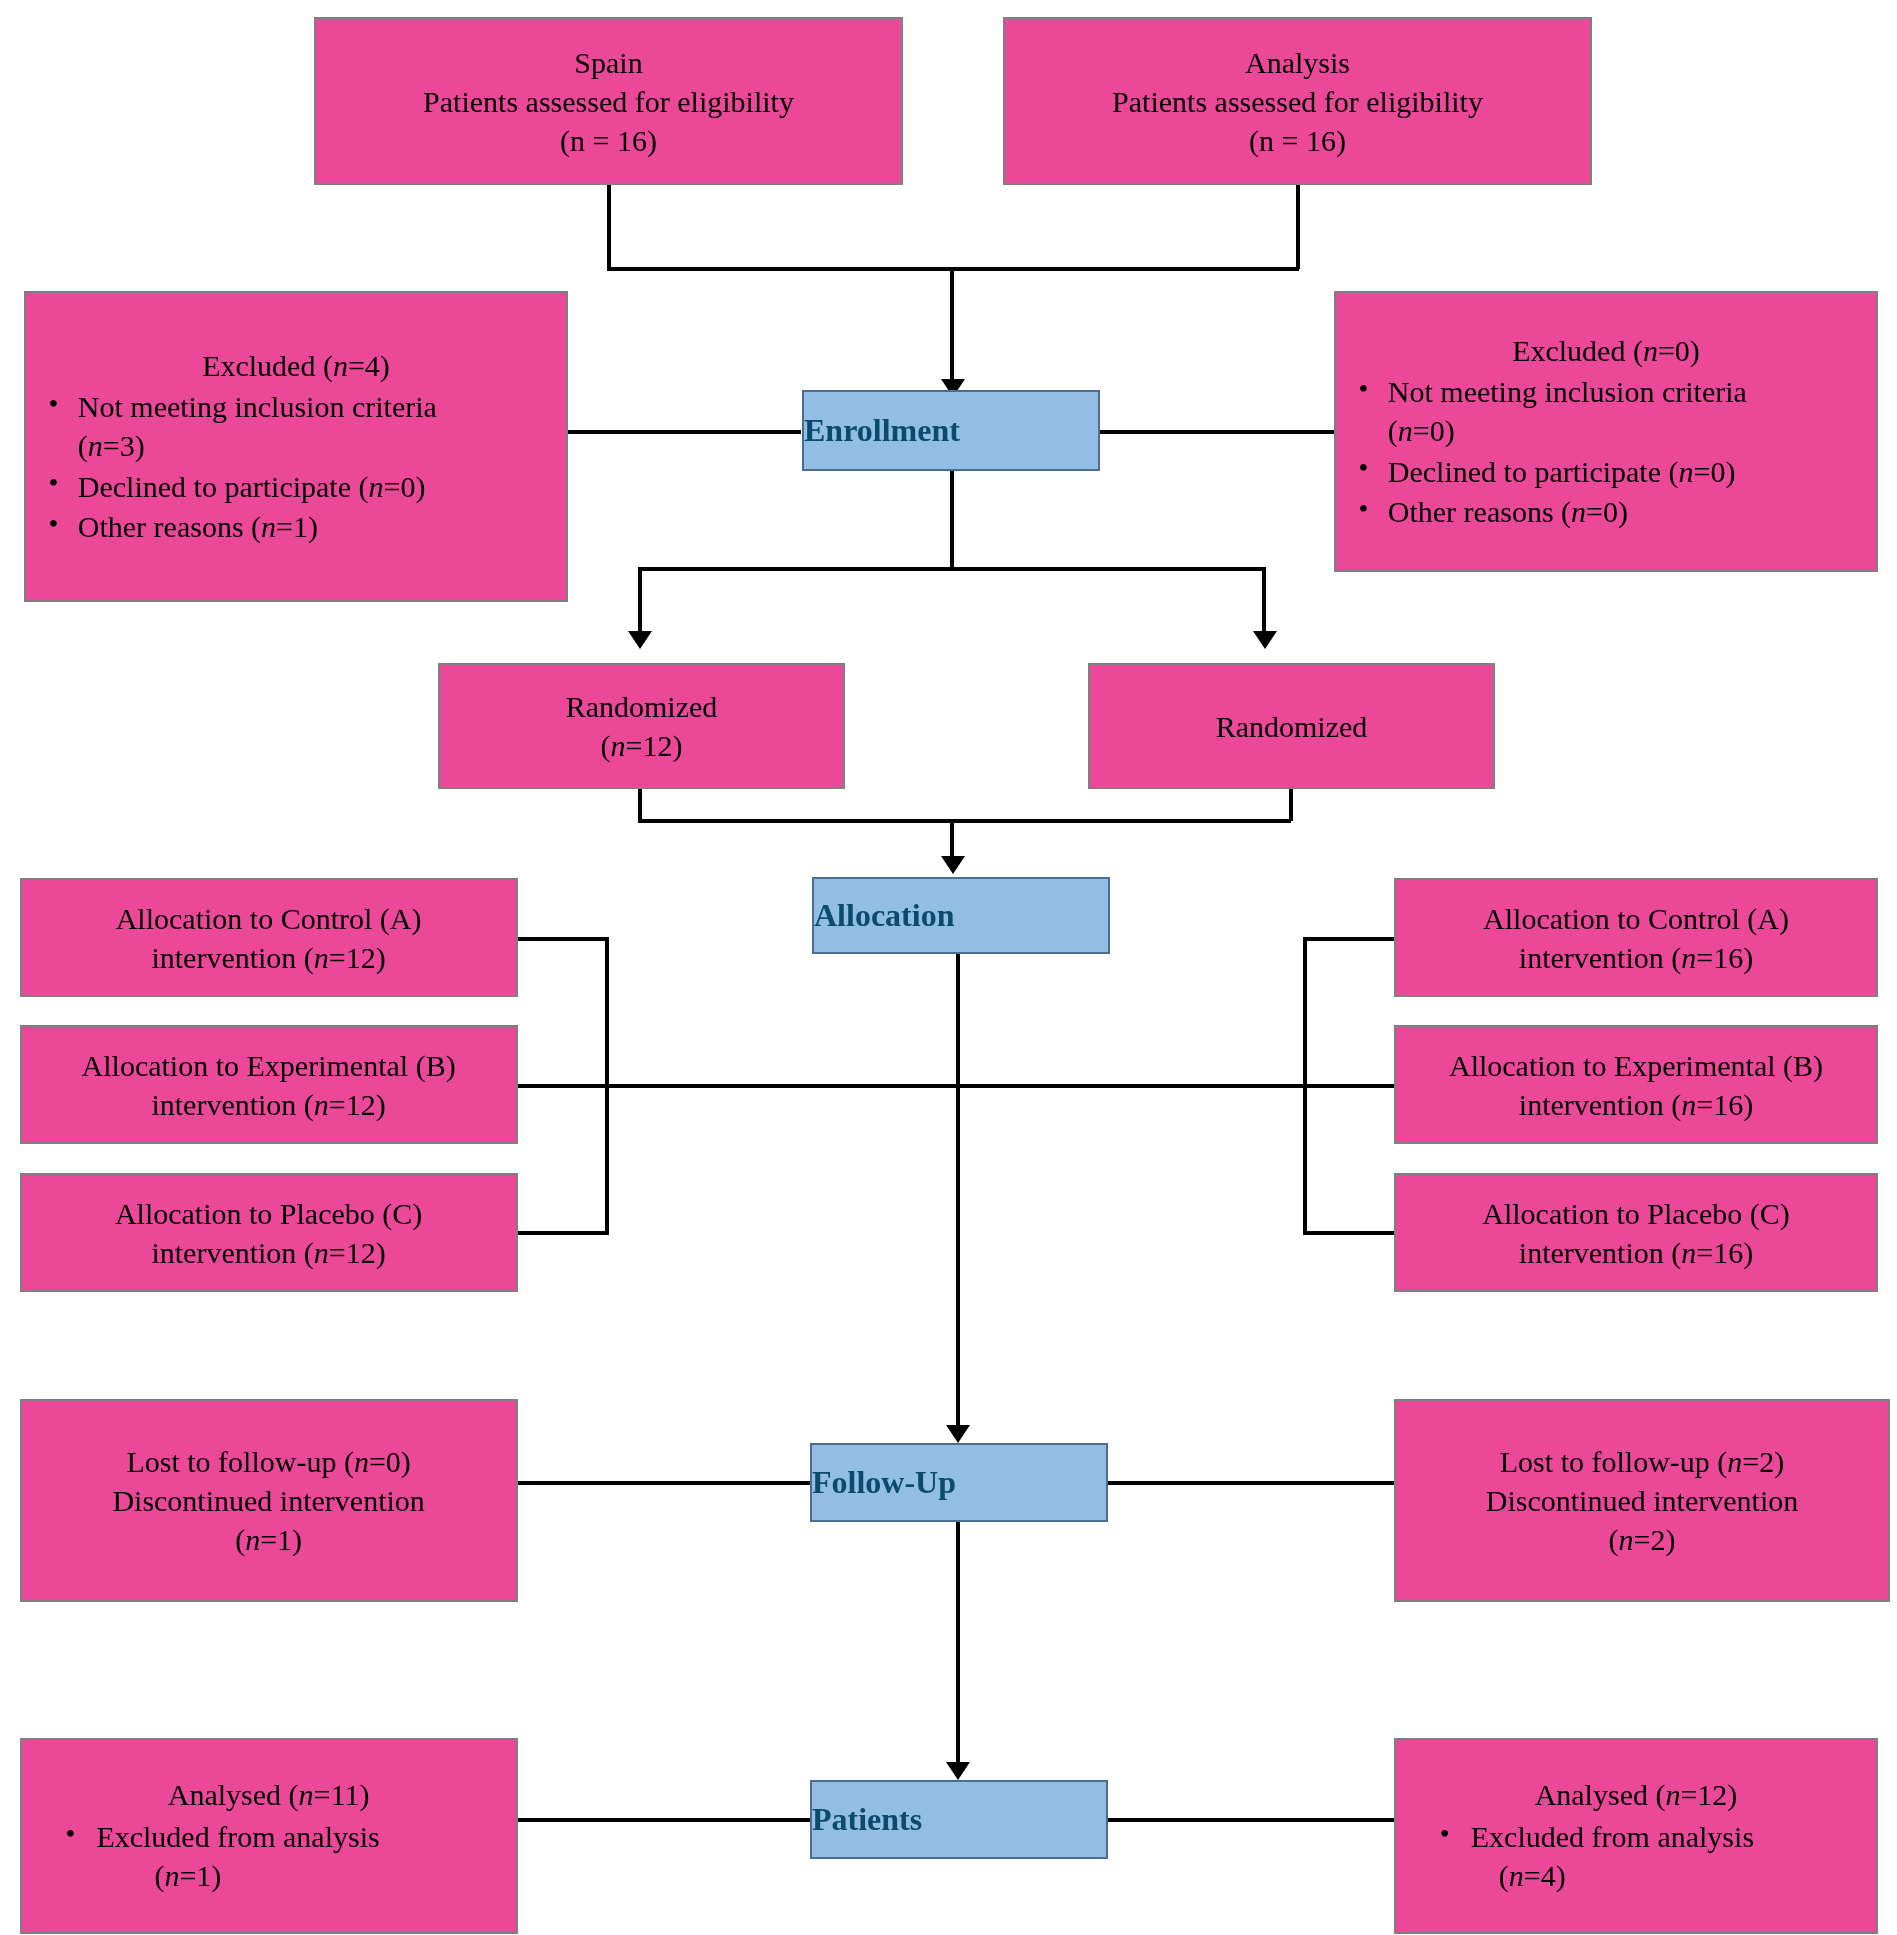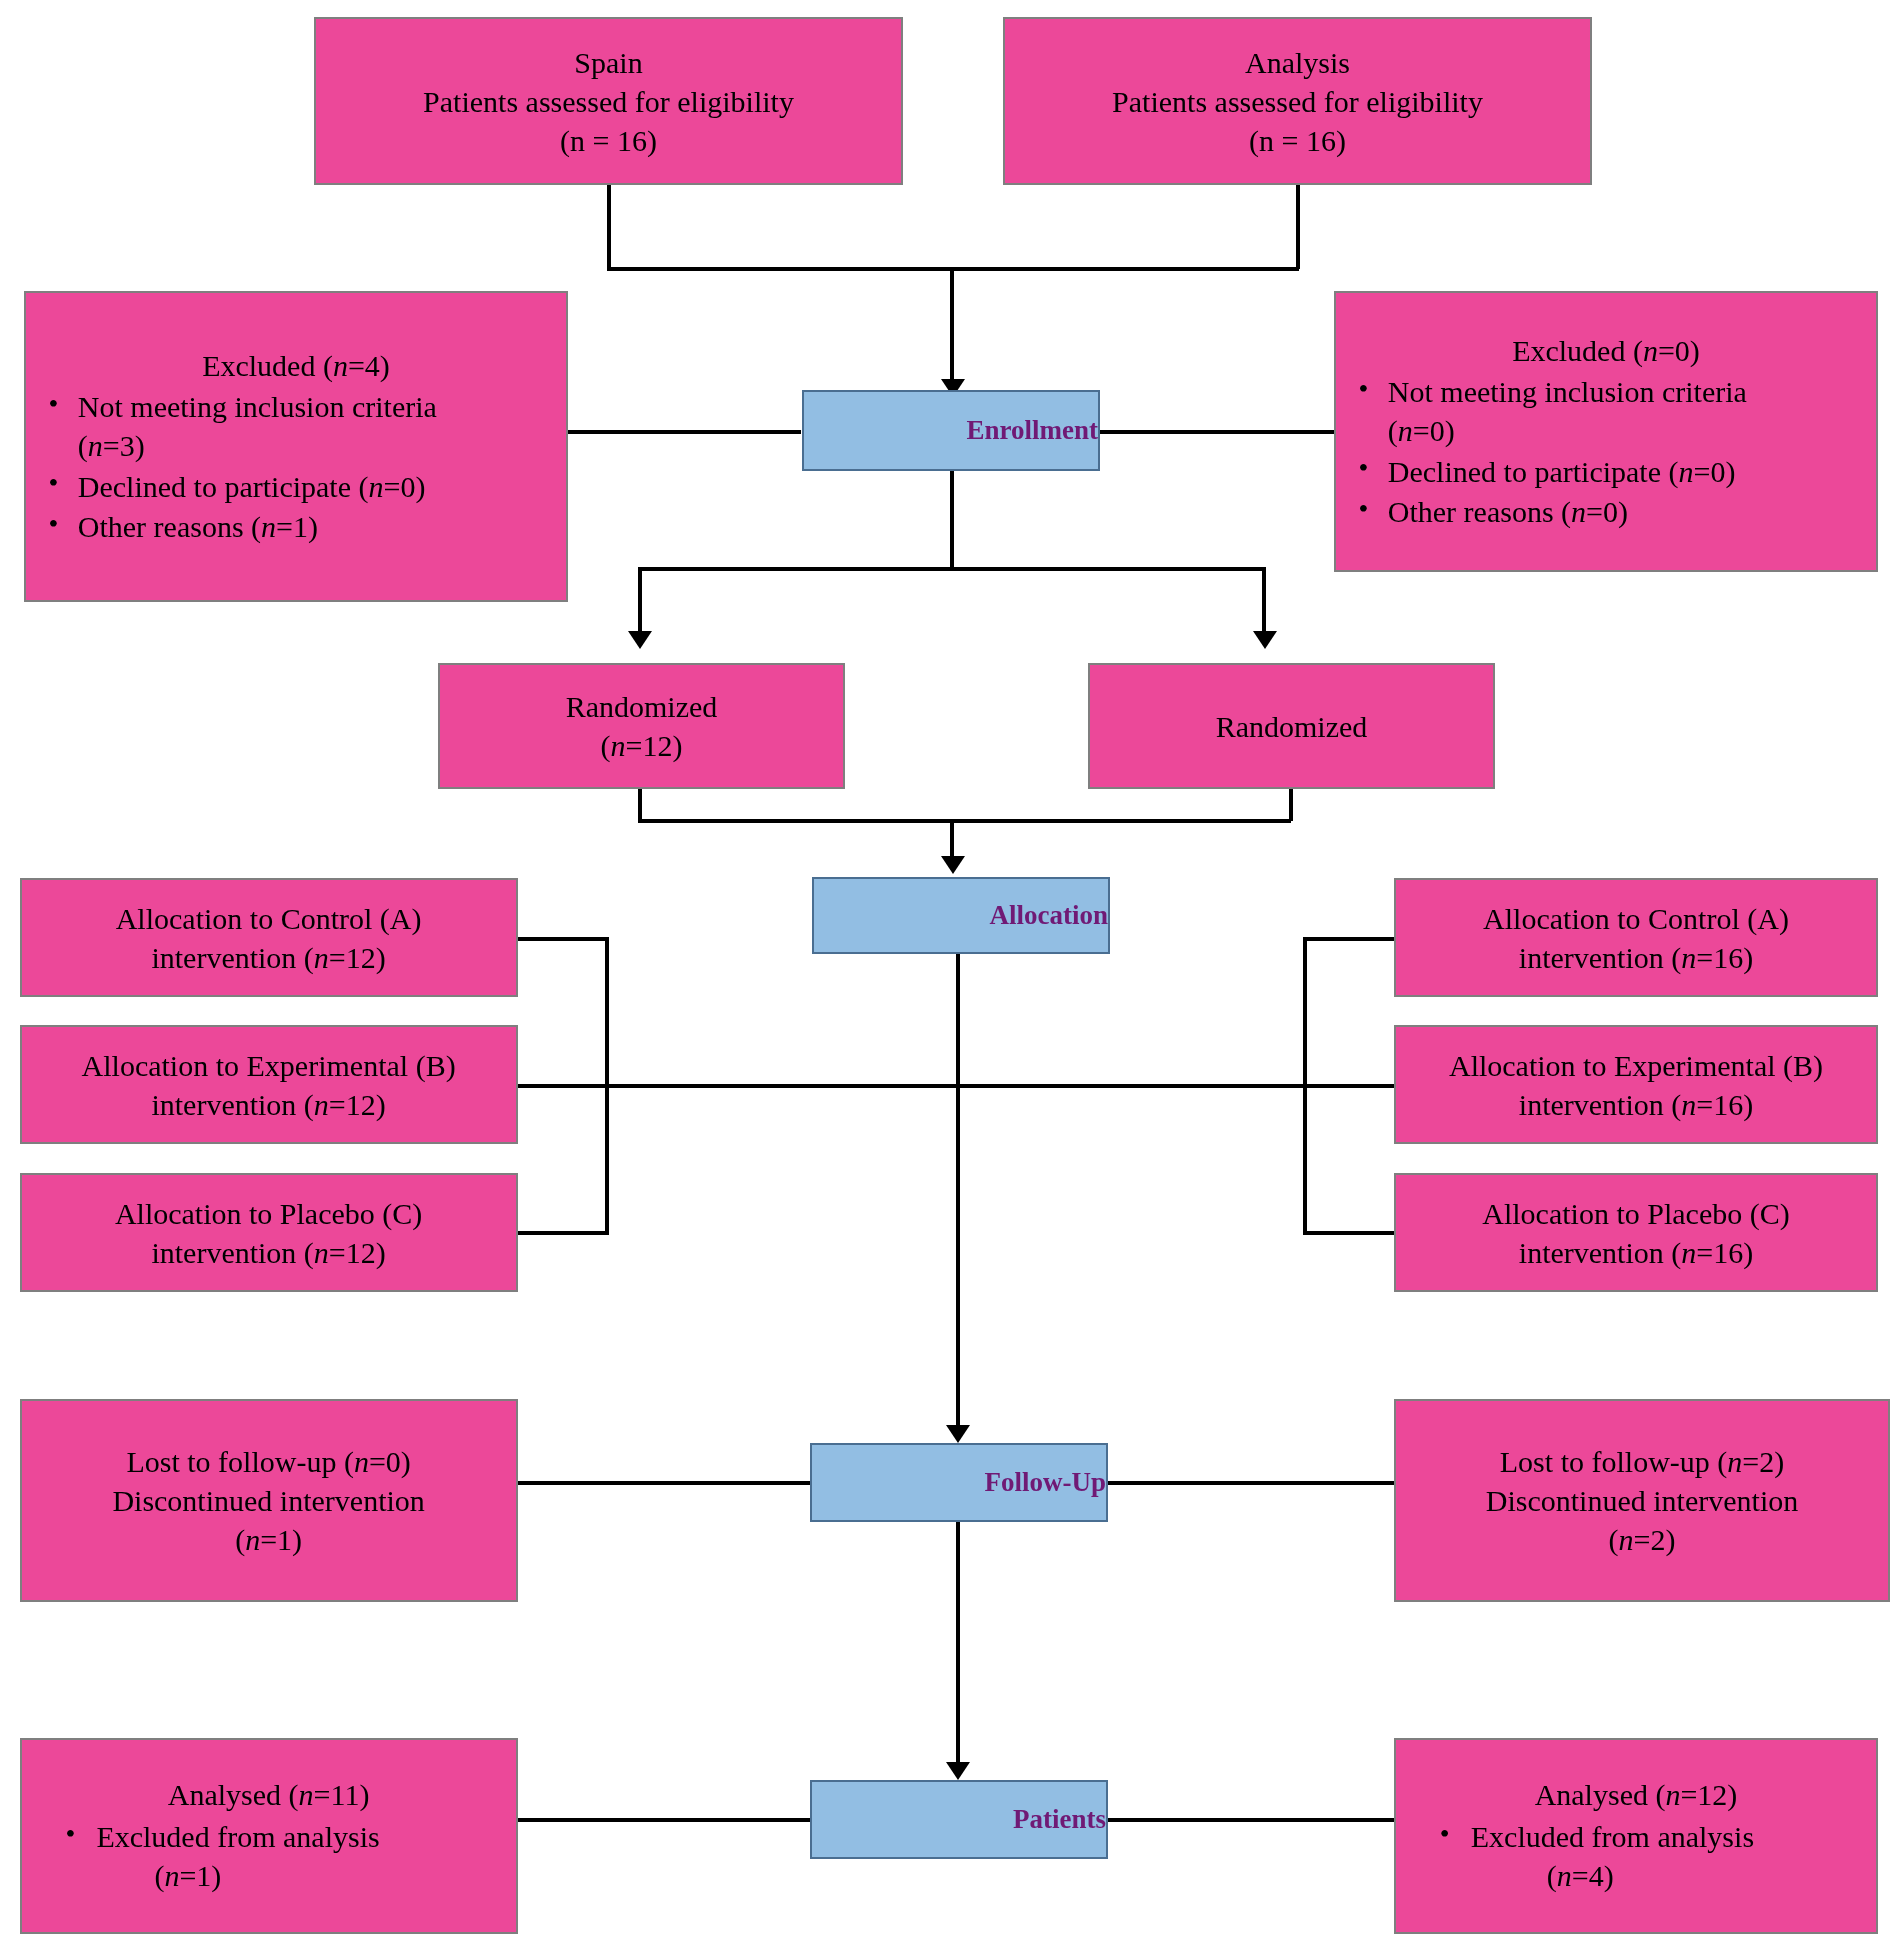--- a/index.html
+++ b/index.html
@@ -25,23 +25,23 @@
     z-index:5;
   }
   .box .inner{padding:0 9.8px;width:100%;}
   .stagebox{
     position:absolute;
     box-sizing:border-box;
     background:#92BEE3;
     border:2.1px solid #4A6E91;
     display:flex;
     align-items:center;
-    justify-content:flex-end;
-    color:#701a75;
-    font-size:27px;
+    justify-content:flex-start;
+    color:#0c4a6e;
+    font-size:32px;
     font-weight:700;
     z-index:6;
   }
   
   .blist{
     display:block;
     text-align:left;
     margin:0;padding:0;
     list-style:none;
     width:100%;
@@ -249,21 +249,21 @@
         </li>
       </ul>
     </div>
   </div>
 
   <div class="box" style="left:1394px;top:1738px;width:484px;height:196px;">
     <div class="inner">
       <span class="lead">Analysed (<span class="it">n</span>=12)</span>
       <ul class="blist">
         <li style="padding-left:65px;">
-          <span class="bul" style="left:34px;">•</span>Excluded from analysis<br><span style="display:inline-block;margin-left:76px;">(<span class="it">n</span>=4)</span>
+          <span class="bul" style="left:34px;">•</span>Excluded from analysis<br><span style="display:inline-block;margin-left:28px;">(<span class="it">n</span>=4)</span>
         </li>
       </ul>
     </div>
   </div>
 
   <div class="hline" style="left:518px;top:1818px;width:295px;"></div>
   <div class="hline" style="left:1107px;top:1818px;width:289px;"></div>
 
 </div>
 

